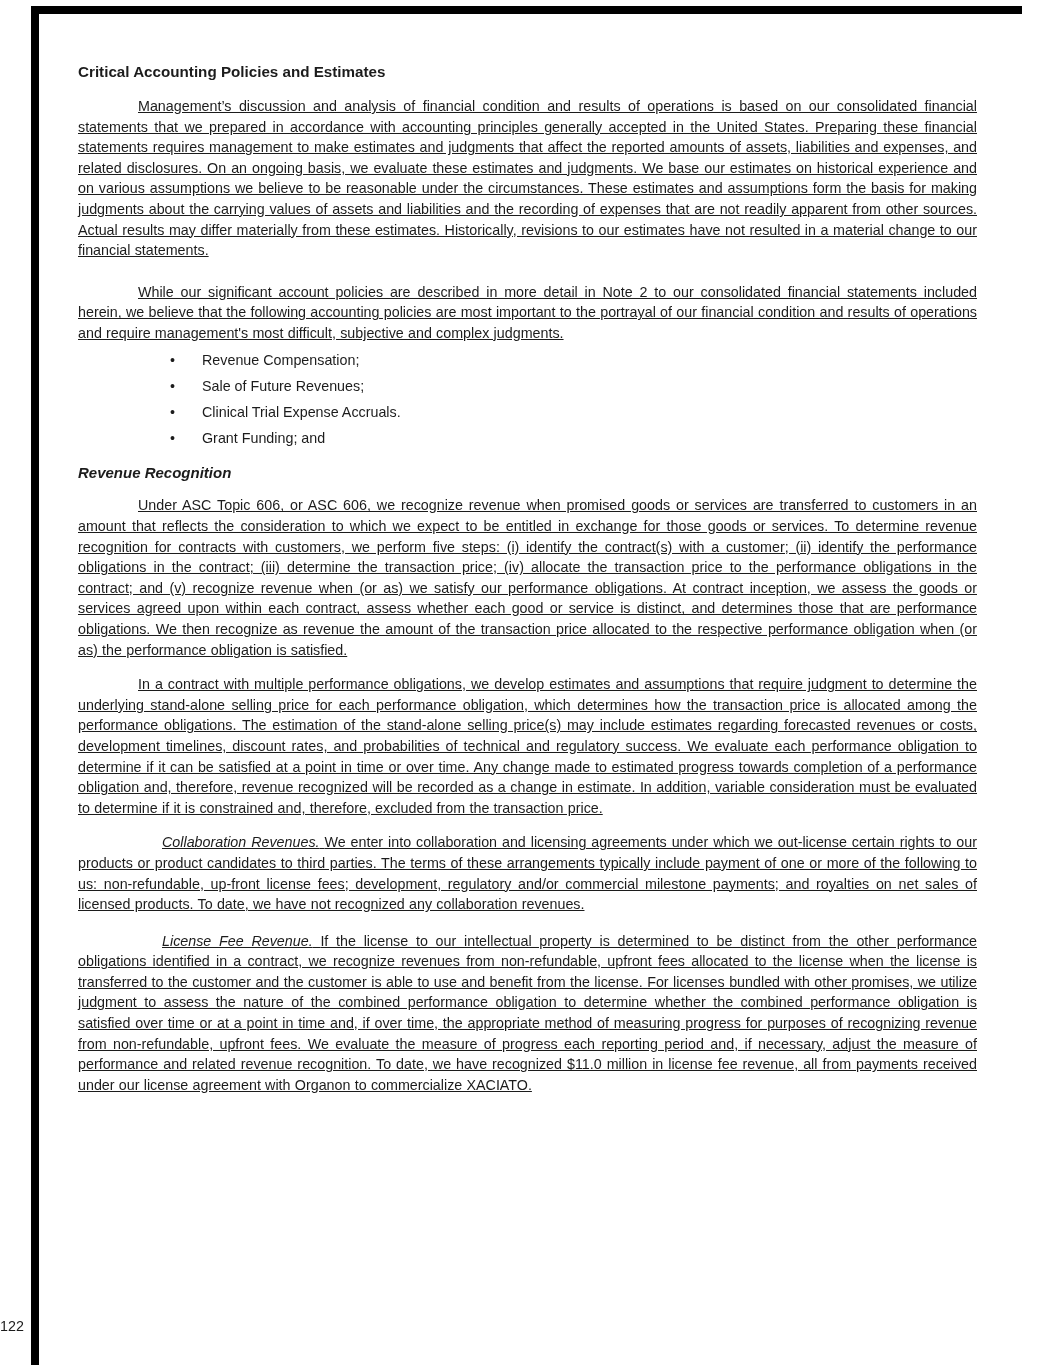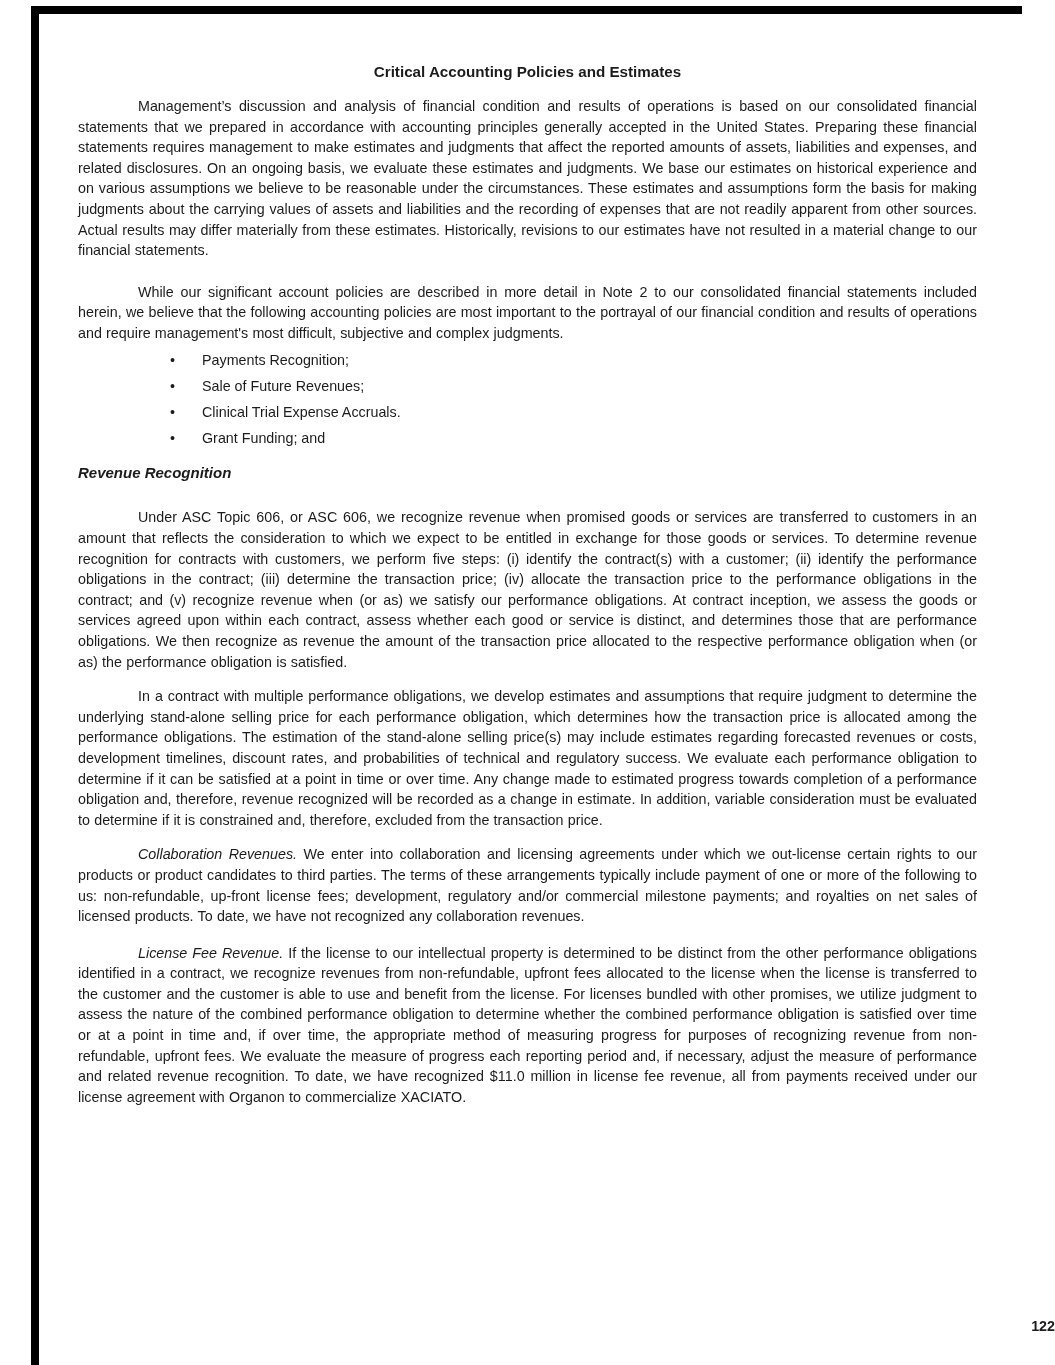--- a/index.html
+++ b/index.html
@@ -18,83 +18,82 @@
   .content {
     position: absolute;
     left: 78px; top: 62px;
     width: 899px;
   }
   .doc-title {
     font-size: 15.2px;
     font-weight: bold;
     margin: 0 0 14px 0;
     line-height: 20px;
-    text-align: center;
   }
   .para {
     font-size: 14.3px;
     line-height: 20.6px;
     text-align: justify;
     text-indent: 60px;
     margin: 0 0 21px 0;
     word-spacing: 0.02em;
+    text-decoration: underline;
   }
   .para.tight { margin-bottom: 4px; }
   .para.mb14 { margin-bottom: 14px; }
   .para.mb18 { margin-bottom: 14px; }
   .para.mb16 { margin-bottom: 16px; }
   .para.last { margin-bottom: 0; text-align-last: justify; }
-  .lead { font-style: italic; }
+  .lead { font-style: italic; margin-left: 24px; }
 
   .bullet-list {
     list-style: none;
     margin: 0 0 12px 0;
     padding: 0 0 0 92px;
   }
   .bullet-list li {
     font-size: 14.3px;
     line-height: 20.6px;
     padding: 2.7px 0;
   }
   .bullet-marker {
     display: inline-block;
     width: 32px;
   }
   .subsection-title {
     font-size: 15px;
     font-weight: bold;
     font-style: italic;
-    margin: 0 0 24px 0;
+    margin: 0 0 12px 0;
     line-height: 20px;
   }
   .page-footer {
     position: absolute;
     left: 0; right: 0;
     top: 1318px;
-    text-align: right;
+    text-align: left;
     font-size: 14.3px;
-    font-weight: bold;
   }
 </style>
 </head>
 <body>
 
 <div class="scan-bar top"></div>
 <div class="scan-bar left"></div>
 
 <div class="content">
 
   <h1 class="doc-title">Critical Accounting Policies and Estimates</h1>
 
   <p class="para">Management’s discussion and analysis of financial condition and results of operations is based on our consolidated financial statements that we prepared in accordance with accounting principles generally accepted in the United States. Preparing these financial statements requires management to make estimates and judgments that affect the reported amounts of assets, liabilities and expenses, and related disclosures. On an ongoing basis, we evaluate these estimates and judgments. We base our estimates on historical experience and on various assumptions we believe to be reasonable under the circumstances. These estimates and assumptions form the basis for making judgments about the carrying values of assets and liabilities and the recording of expenses that are not readily apparent from other sources. Actual results may differ materially from these estimates. Historically, revisions to our estimates have not resulted in a material change to our financial statements.</p>
 
   <p class="para tight">While our significant account policies are described in more detail in Note 2 to our consolidated financial statements included herein, we believe that the following accounting policies are most important to the portrayal of our financial condition and results of operations and require management's most difficult, subjective and complex judgments.</p>
 
   <ul class="bullet-list">
-    <li><span class="bullet-marker">•</span><span>Payments Recognition;</span></li>
+    <li><span class="bullet-marker">•</span><span>Revenue Compensation;</span></li>
     <li><span class="bullet-marker">•</span><span>Sale of Future Revenues;</span></li>
     <li><span class="bullet-marker">•</span><span>Clinical Trial Expense Accruals.</span></li>
     <li><span class="bullet-marker">•</span><span>Grant Funding; and</span></li>
   </ul>
 
   <h2 class="subsection-title">Revenue Recognition</h2>
 
   <p class="para mb14">Under ASC Topic 606, or ASC 606, we recognize revenue when promised goods or services are transferred to customers in an amount that reflects the consideration to which we expect to be entitled in exchange for those goods or services. To determine revenue recognition for contracts with customers, we perform five steps: (i) identify the contract(s) with a customer; (ii) identify the performance obligations in the contract; (iii) determine the transaction price; (iv) allocate the transaction price to the performance obligations in the contract; and (v) recognize revenue when (or as) we satisfy our performance obligations. At contract inception, we assess the goods or services agreed upon within each contract, assess whether each good or service is distinct, and determines those that are performance obligations. We then recognize as revenue the amount of the transaction price allocated to the respective performance obligation when (or as) the performance obligation is satisfied.</p>
 
   <p class="para mb18">In a contract with multiple performance obligations, we develop estimates and assumptions that require judgment to determine the underlying stand-alone selling price for each performance obligation, which determines how the transaction price is allocated among the performance obligations. The estimation of the stand-alone selling price(s) may include estimates regarding forecasted revenues or costs, development timelines, discount rates, and probabilities of technical and regulatory success. We evaluate each performance obligation to determine if it can be satisfied at a point in time or over time. Any change made to estimated progress towards completion of a performance obligation and, therefore, revenue recognized will be recorded as a change in estimate. In addition, variable consideration must be evaluated to determine if it is constrained and, therefore, excluded from the transaction price.</p>

